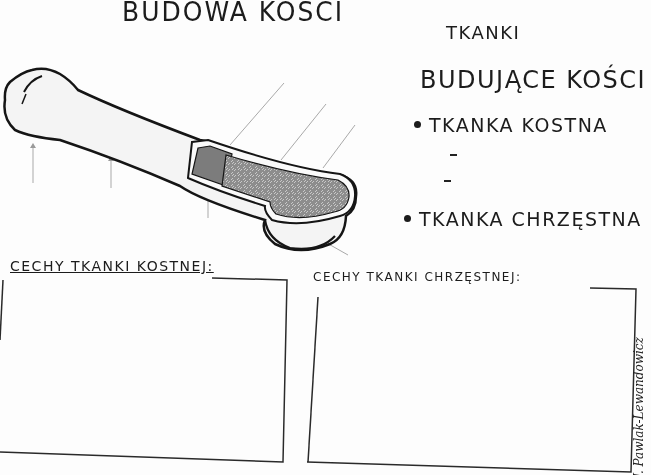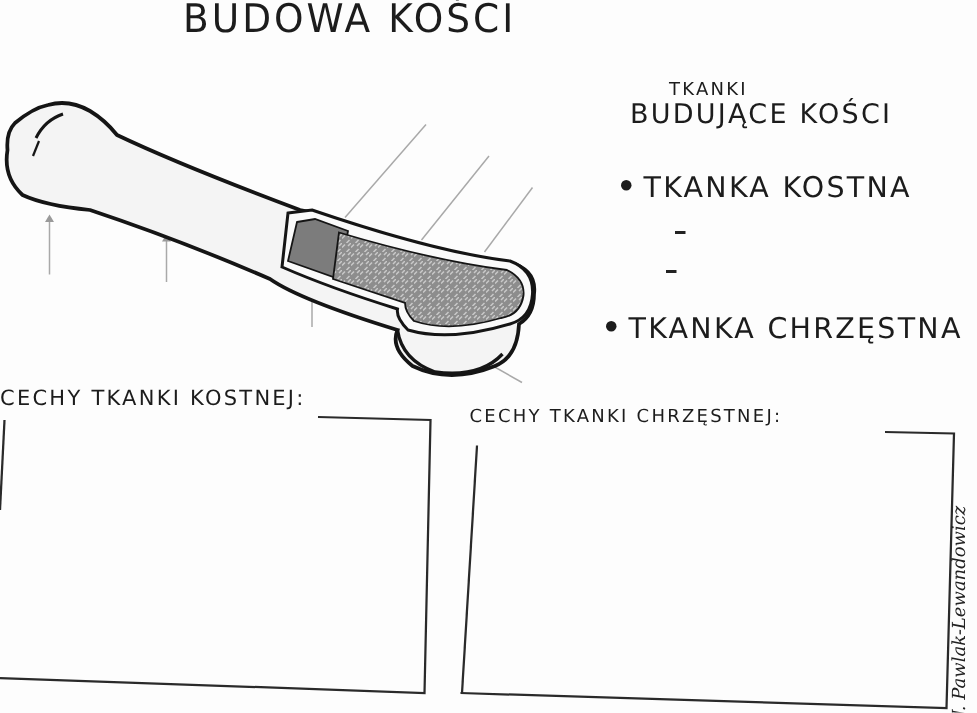--- a/index.html
+++ b/index.html
@@ -12,34 +12,34 @@
     .hand {
       font-family: "DejaVu Sans", sans-serif;
       text-transform: uppercase;
       letter-spacing: 1.5px;
       font-weight: normal;
       position: absolute;
       white-space: nowrap;
       color: #1c1c1c;
     }
     #title { left: 122px; top: -2px; font-size: 25px; letter-spacing: 2px; transform: scaleY(1.05); }
-    #side-heading-1 { left: 446px; top: 52px; font-size: 12px; }
-    #side-heading-2 { left: 420px; top: 66px; font-size: 18px; }
+    #side-heading-1 { left: 446px; top: 22px; font-size: 18px; }
+    #side-heading-2 { left: 420px; top: 66px; font-size: 24px; }
     .bullet-row { position: absolute; font-size: 19px; }
     .bullet-dot {
       display: inline-block; width: 7px; height: 7px; border-radius: 50%;
       background: #1c1c1c; margin-right: 8px; vertical-align: middle; position: relative; top: -2px;
     }
     #bullet-1 { left: 414px; top: 114px; }
     #bullet-2 { left: 404px; top: 208px; }
     .dash { position: absolute; width: 7px; height: 2px; background: #222; }
     #dash-1 { left: 450px; top: 154px; }
     #dash-2 { left: 444px; top: 180px; }
     .box-label { font-size: 14px; }
-    #label-kostnej { left: 0px; top: 258px; }
+    #label-kostnej { left: 10px; top: 258px; text-decoration: underline; }
     #label-chrzestnej { left: 313px; top: 270px; font-size: 12px; }
     #author {
       position: absolute; left: 632px; top: 478px;
       transform-origin: 0 0; transform: rotate(-90deg);
       font-family: "DejaVu Serif", serif; font-style: italic;
       font-size: 12px; color: #222; white-space: nowrap;
     }
     svg { position: absolute; left: 0; top: 0; }
   </style>
 </head>

